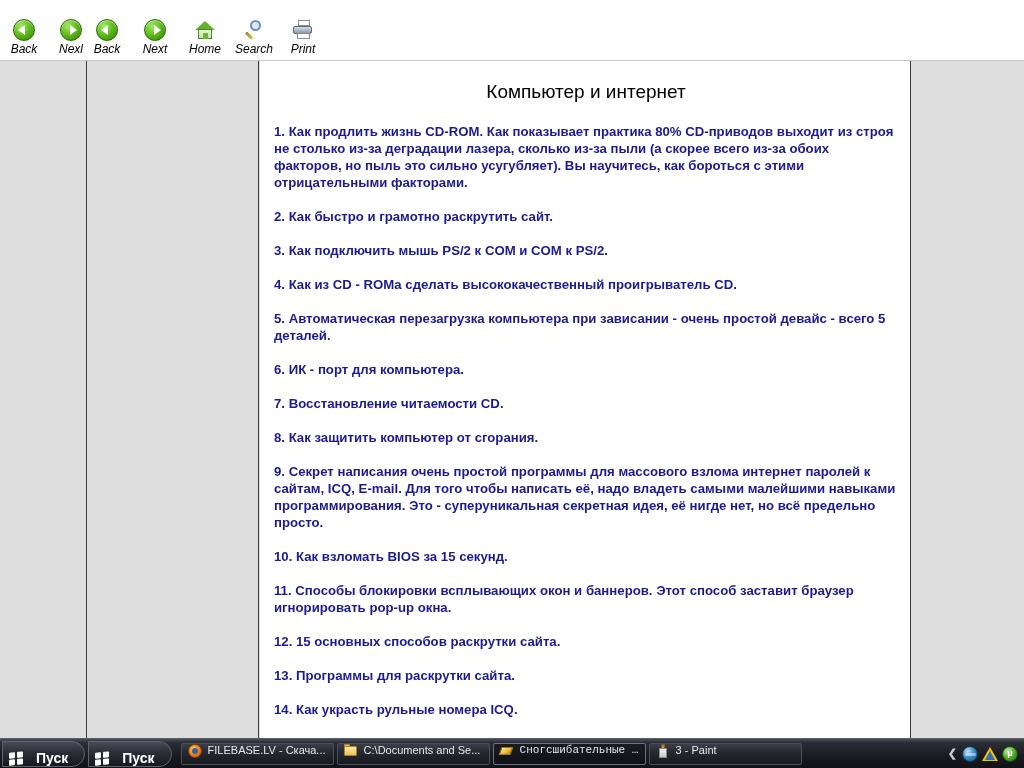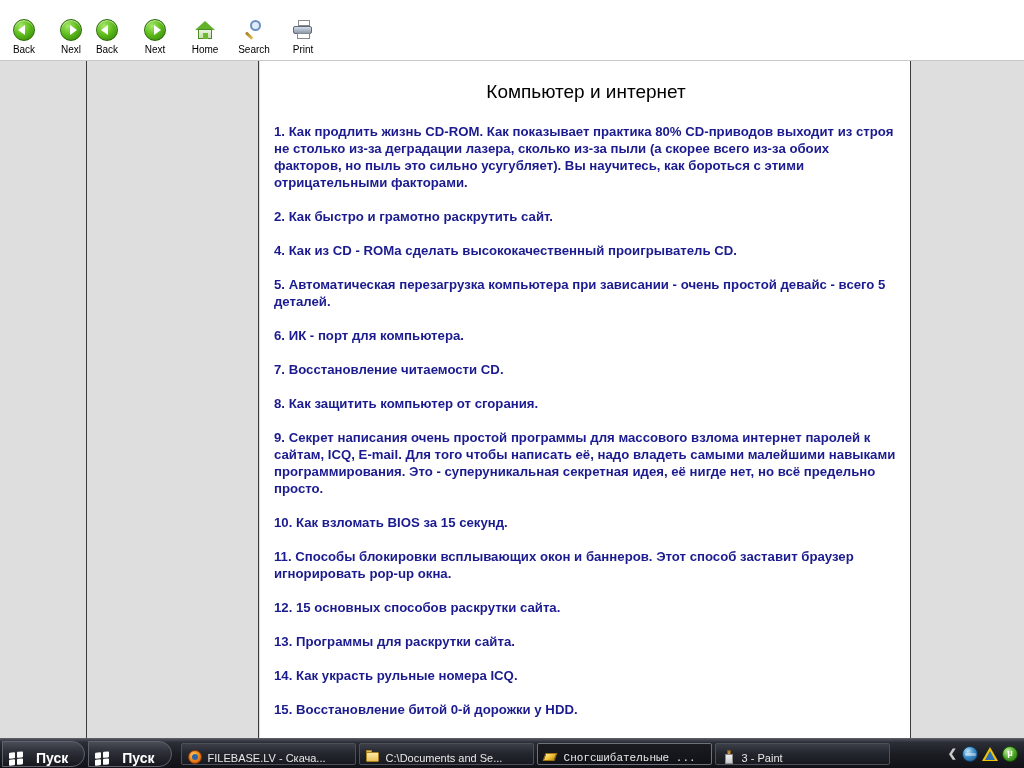--- a/index.html
+++ b/index.html
@@ -90,25 +90,26 @@
     text-align: center;
     cursor: default;
   }
   .tbar-glyph {
     height: 24px;
     display: flex;
     align-items: center;
     justify-content: center;
   }
   .tbar-label {
-    font-size: 10px;
+    font-size: 12px;
     color: #000000;
     font-family: "Liberation Sans", sans-serif;
     line-height: 13px;
     margin-top: 1px;
+    font-style: italic;
   }
 
   
   .navcirc {
     width: 22px; height: 22px;
     border-radius: 50%;
     background: radial-gradient(circle at 35% 30%, #a6e86a 0%, #5fbe1b 45%, #2f7a06 100%);
     border: 1px solid #2a6b05;
     box-sizing: border-box;
     position: relative;
@@ -305,23 +306,23 @@
   .taskitems {
     display: flex;
     align-items: center;
     gap: 3px;
     margin-left: 8px;
     flex: 1 1 auto;
     min-width: 0;
   }
   .taskbtn {
     height: 22px;
-    width: 175px;
-    display: flex;
-    align-items: flex-end;
+    width: 153px;
+    display: flex;
+    align-items: flex-start;
     gap: 6px;
     padding: 0 6px;
     box-sizing: border-box;
     background: linear-gradient(to bottom, #3c3f48 0%, #24272e 45%, #181a20 100%);
     border: 1px solid #4d505a;
     border-radius: 2px;
     cursor: default;
     overflow: hidden;
   }
   .taskbtn.active {
@@ -522,20 +523,21 @@
 
   <div class="workspace">
     <div class="pane-left"></div>
     <div class="pane-mid"></div>
 
     <div class="pane-content">
       <div class="doc">
         <div class="doc-title">Компьютер и интернет</div>
         <p class="doc-item">1. Как продлить жизнь CD-ROM. Как показывает практика 80% CD-приводов выходит из строя не столько из-за деградации лазера, сколько из-за пыли (а скорее всего из-за обоих факторов, но пыль это сильно усугубляет). Вы научитесь, как бороться с этими отрицательными факторами.</p>
         <p class="doc-item">2. Как быстро и грамотно раскрутить сайт.</p>
+        <p class="doc-item">3. Как подключить мышь PS/2 к COM и COM к PS/2.</p>
         <p class="doc-item">4. Как из CD - ROMa сделать высококачественный проигрыватель CD.</p>
         <p class="doc-item">5. Автоматическая перезагрузка компьютера при зависании - очень простой девайс - всего 5 деталей.</p>
         <p class="doc-item">6. ИК - порт для компьютера.</p>
         <p class="doc-item">7. Восстановление читаемости CD.</p>
         <p class="doc-item">8. Как защитить компьютер от сгорания.</p>
         <p class="doc-item">9. Секрет написания очень простой программы для массового взлома интернет паролей к сайтам, ICQ, E-mail. Для того чтобы написать её, надо владеть самыми малейшими навыками программирования. Это - суперуникальная секретная идея, её нигде нет, но всё предельно просто.</p>
         <p class="doc-item">10. Как взломать BIOS за 15 секунд.</p>
         <p class="doc-item">11. Способы блокировки всплывающих окон и баннеров. Этот способ заставит браузер игнорировать pop-up окна.</p>
         <p class="doc-item">12. 15 основных способов раскрутки сайта.</p>
         <p class="doc-item">13. Программы для раскрутки сайта.</p>

